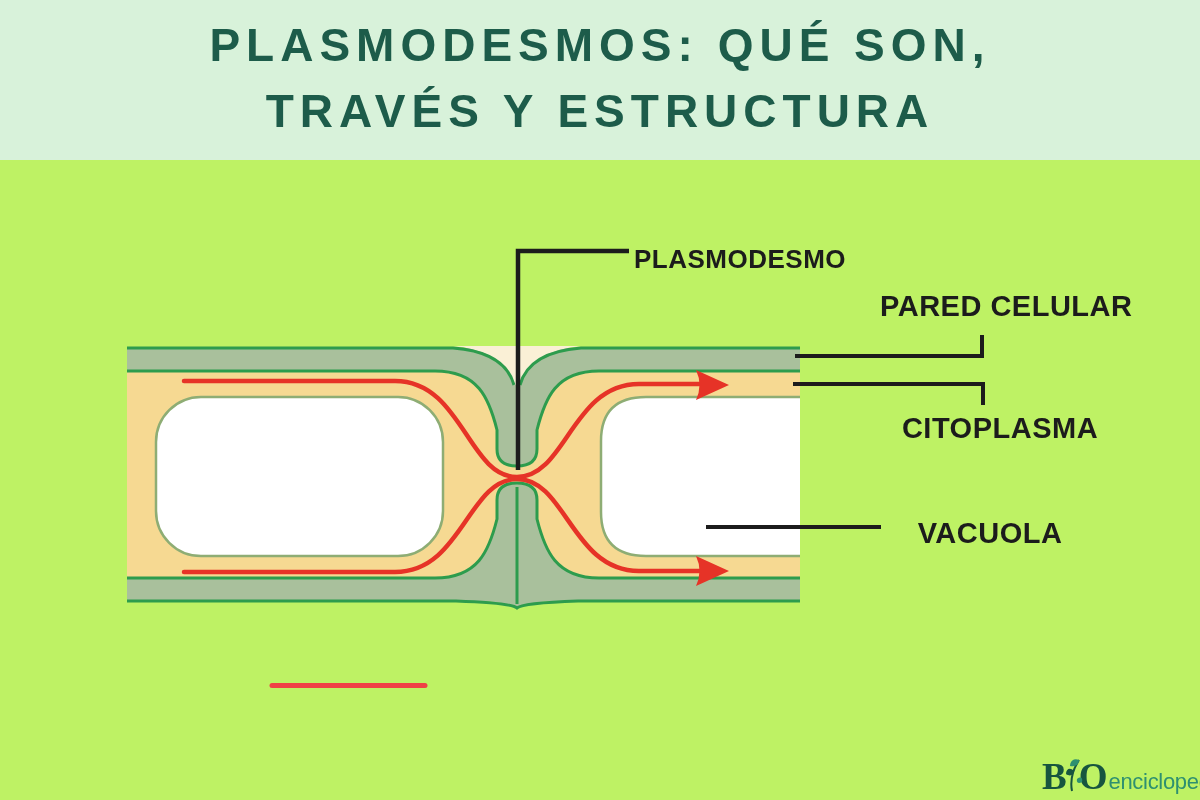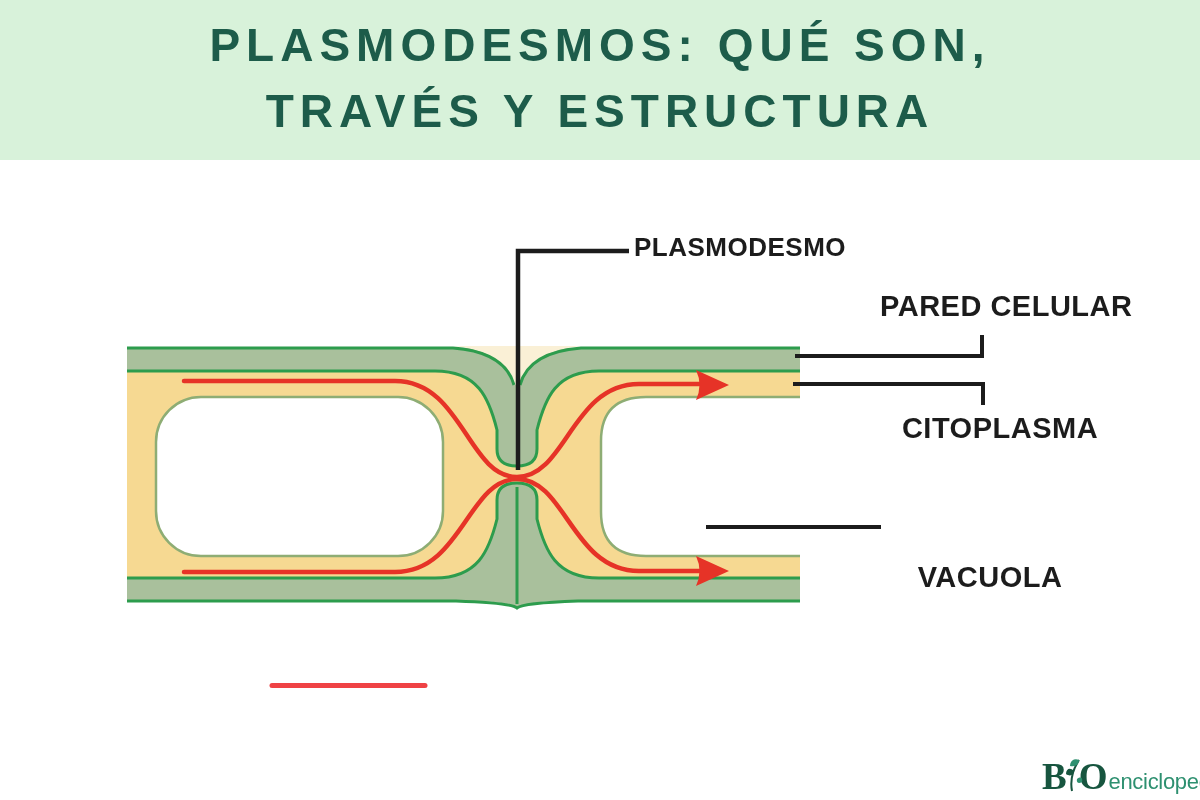--- a/index.html
+++ b/index.html
@@ -1,32 +1,32 @@
 <!DOCTYPE html>
 <html><head>
 <meta charset="utf-8">
 <style>
   html,body{margin:0;padding:0;background:#888;}
   .page{position:relative;width:1200px;height:800px;overflow:hidden;
-        background:#ffffff;font-family:"Liberation Sans",sans-serif;}
+        background:#bef264;font-family:"Liberation Sans",sans-serif;}
   
   .header{position:absolute;left:0;top:0;width:1200px;height:160px;
           background:#d8f2da;text-align:center;}
   .header h1{margin:0;padding-top:12px;font-size:46px;font-weight:bold;
              letter-spacing:6px;line-height:66px;color:#1d5c4a;}
   .header h1 span{display:block;white-space:nowrap;}
   
   .diagram-svg{position:absolute;left:0;top:0;width:1200px;height:800px;}
   
   .lbl{position:absolute;font-weight:bold;color:#1c1c1c;white-space:nowrap;
        letter-spacing:.5px;line-height:1;}
-  .lbl-plasmodesmo{left:634px;top:234px;font-size:26px;}
+  .lbl-plasmodesmo{left:634px;top:246px;font-size:26px;}
   .lbl-pared{left:880px;top:292px;width:240px;text-align:center;font-size:29px;}
   .lbl-cito{left:880px;top:414px;width:240px;text-align:center;font-size:29px;}
-  .lbl-vacuola{left:880px;top:519px;width:220px;text-align:center;font-size:29px;margin-top:44px;}
+  .lbl-vacuola{left:880px;top:519px;width:220px;text-align:center;font-size:29px;}
   
   .legend-swatch{position:absolute;left:268px;top:681px;}
   .lbl-legend{left:457px;top:673px;font-size:28px;}
   
   .logo{position:absolute;left:1042px;top:753px;display:flex;align-items:baseline;}
   .logo .bo{font-family:"Liberation Serif",serif;font-weight:bold;font-size:37px;
             color:#17553f;line-height:1;}
   .logo .sprig{position:relative;top:4px;margin:0 -4px 0 -2px;}
   .logo .rest{font-size:22px;color:#2e9070;letter-spacing:-0.3px;margin-left:1px;}
 </style>

